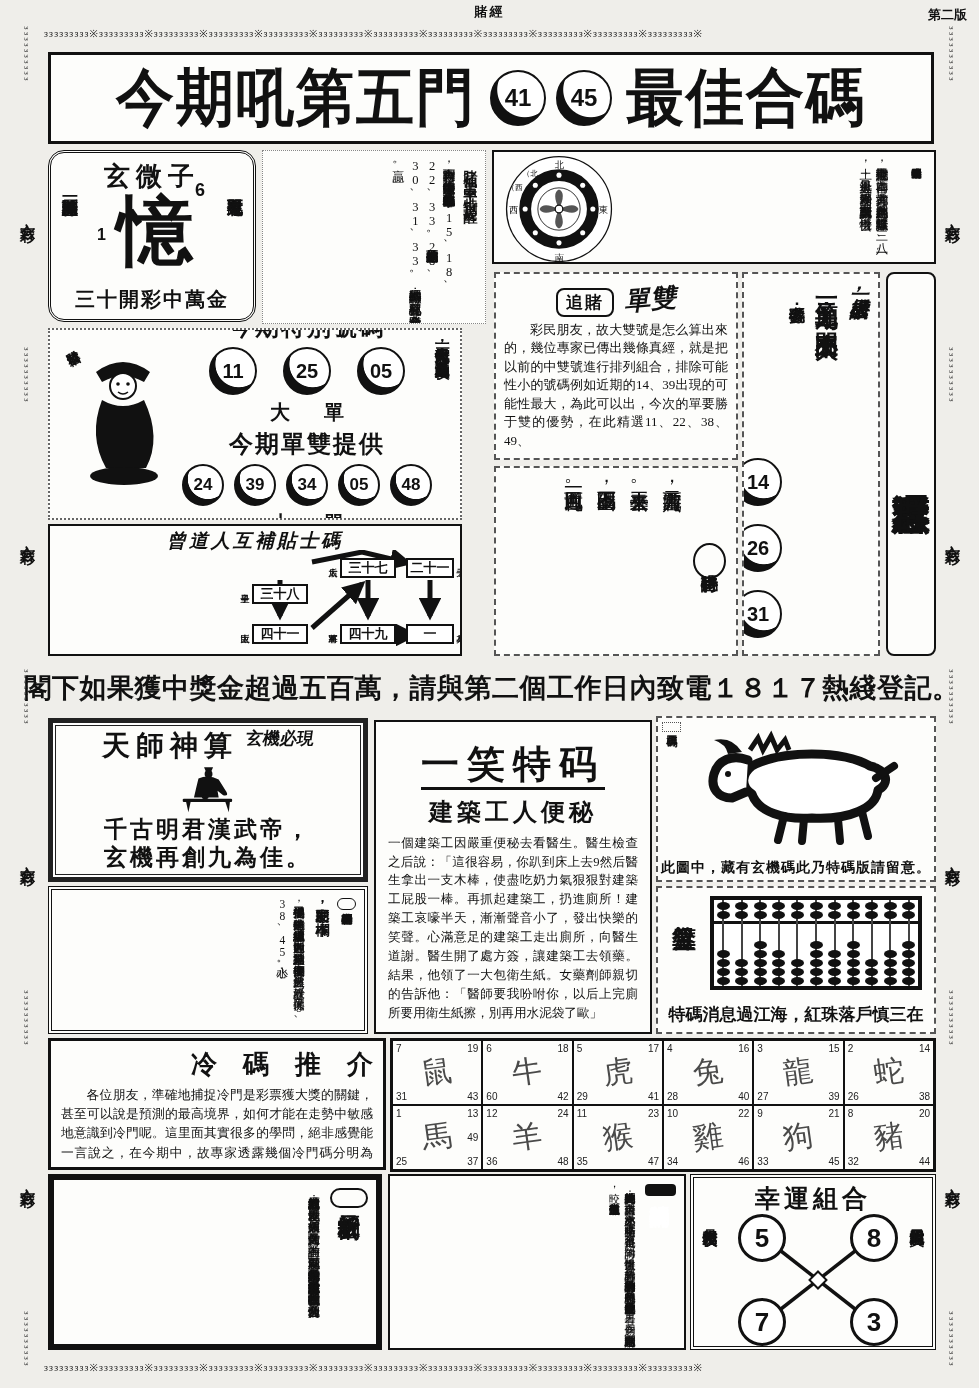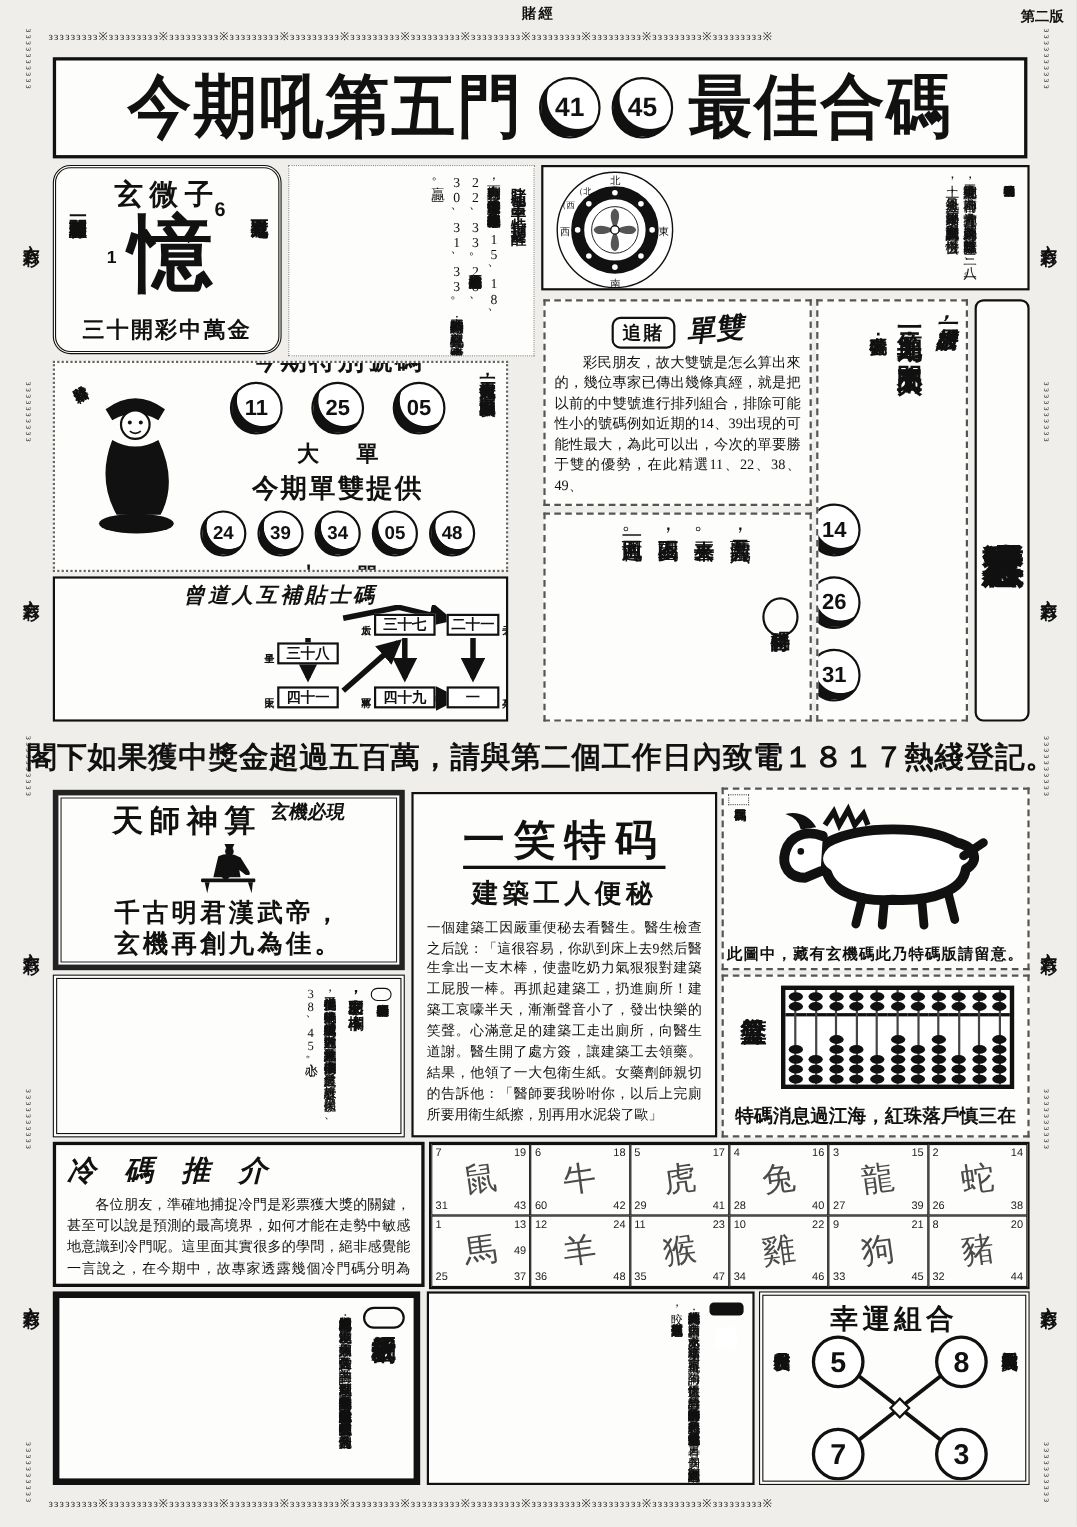--- a/index.html
+++ b/index.html
@@ -121,21 +121,21 @@
   .abx-label{position:absolute;left:10px;top:18px;font-size:24px;font-weight:900;}
   .abacus{position:absolute;left:52px;top:8px;width:204px;height:86px;border:4px solid #111;display:flex;background:#fff;box-sizing:content-box;}
   .rod{flex:1;display:flex;flex-direction:column;align-items:center;position:relative;}
   .rod::before{content:'';position:absolute;top:0;bottom:0;left:calc(50% - 1px);width:2px;background:#444;}
   .rup{height:24px;width:100%;border-bottom:3px solid #111;display:flex;flex-direction:column;align-items:center;padding-top:1px;box-sizing:border-box;}
   .rlow{flex:1;width:100%;display:flex;flex-direction:column;justify-content:flex-end;align-items:center;padding-bottom:1px;box-sizing:border-box;}
   .bead{width:13px;height:8px;background:#111;border-radius:50%;margin:0.5px 0;z-index:1;flex:none;}
   .abx-cap{position:absolute;bottom:6px;left:0;right:0;text-align:center;font-size:17px;font-weight:800;}
   
   .lm{left:48px;top:1038px;width:338px;height:132px;border:3px solid #111;padding:4px 10px;box-sizing:border-box;}
-  .lm-title{text-align:left;font-size:26px;font-weight:900;font-style:italic;margin:2px 0 4px;}
+  .lm-title{text-align:right;font-size:26px;font-weight:900;margin:2px 0 4px;}
   .lm-body{font-size:12.8px;line-height:1.5;text-align:justify;text-indent:2em;}
   
   .zo{left:390px;top:1038px;width:546px;height:134px;border:2px solid #111;display:grid;
       grid-template-columns:repeat(6,1fr);grid-template-rows:1fr 1fr;background:#fdfdfb;}
   .zcell{border:1px solid #111;position:relative;font-family:"Liberation Sans","DejaVu Sans",sans-serif;}
   .zn{position:absolute;font-size:10px;color:#222;}
   .zn.tl{left:3px;top:2px;} .zn.tr{right:3px;top:2px;} .zn.bl{left:3px;bottom:2px;} .zn.br{right:3px;bottom:2px;}
   .zn.mr{right:3px;top:26px;}
   .zanimal{position:absolute;left:50%;top:50%;transform:translate(-50%,-52%) rotate(-8deg);
            font-size:30px;color:#2b2b2b;opacity:0.85;font-family:"Liberation Serif",serif;}

